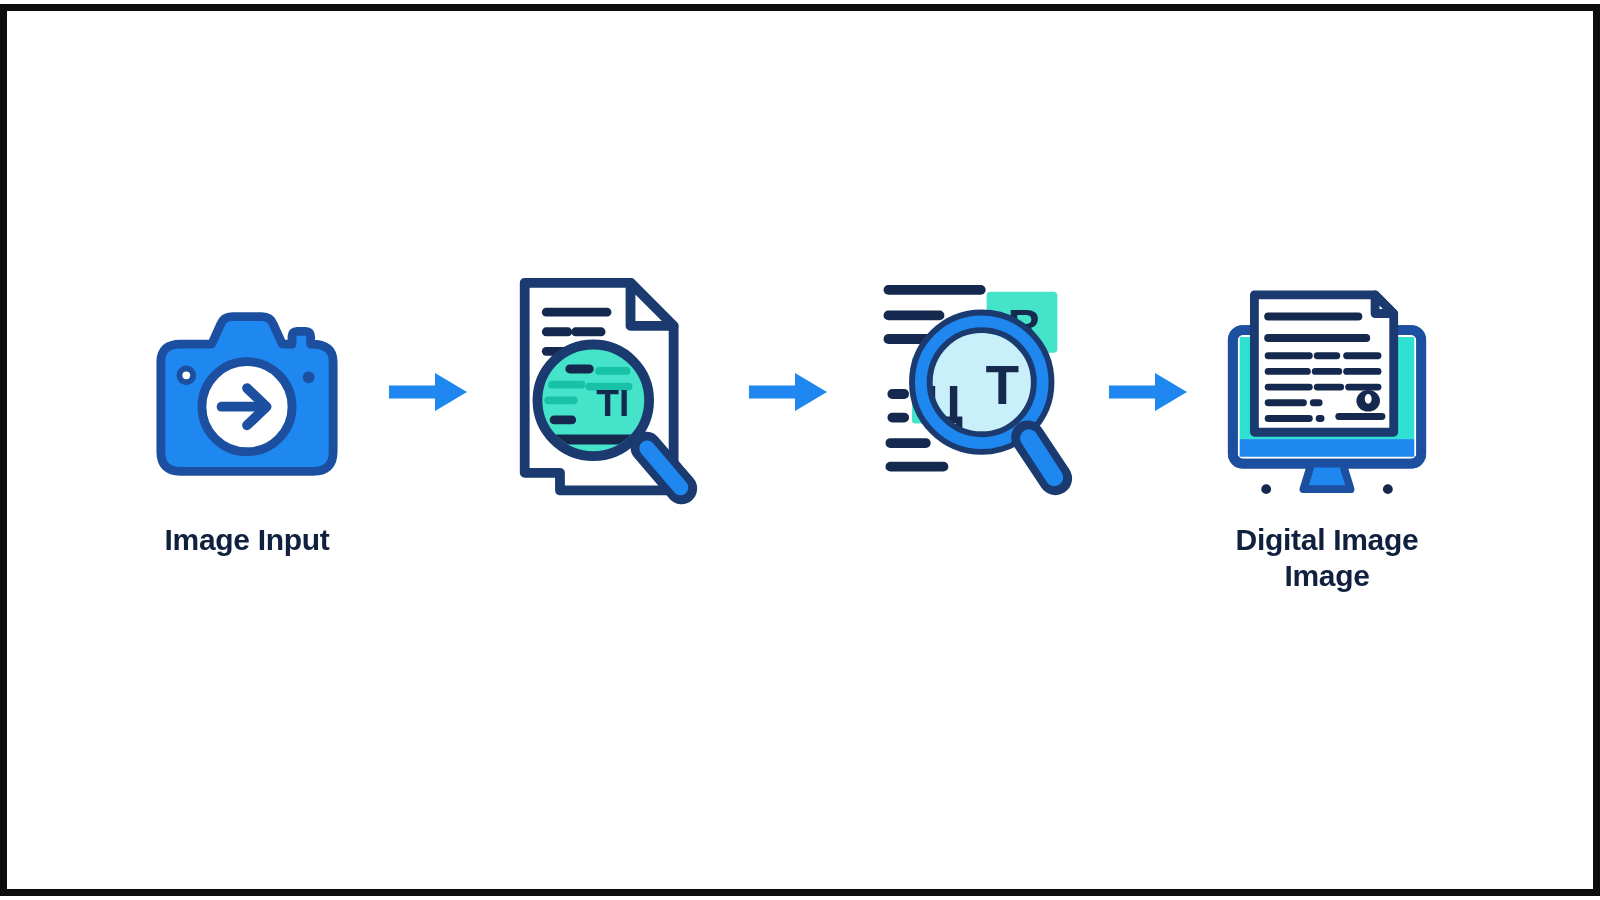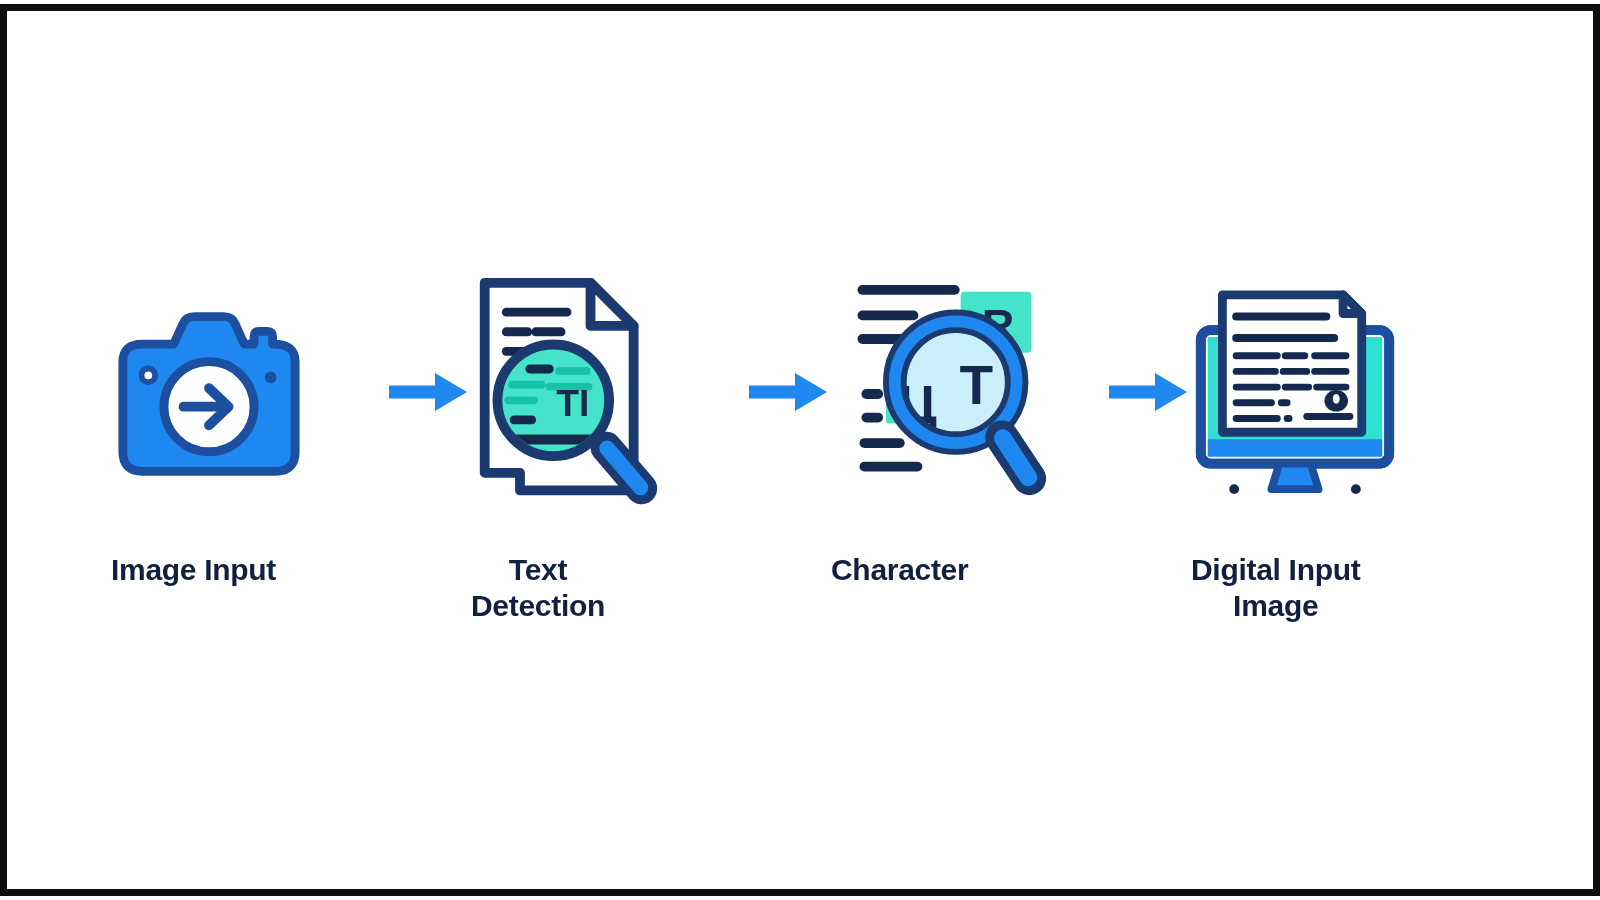--- a/index.html
+++ b/index.html
@@ -14,24 +14,24 @@
     --label-color:#10203E;
     --frame-color:#0d0d0d;
     --page-bg:#ffffff;
   }
   *{box-sizing:border-box;margin:0;padding:0;}
   html,body{width:1600px;height:900px;background:var(--page-bg);overflow:hidden;
     font-family:"Liberation Sans",sans-serif;}
   .frame{position:absolute;left:0;top:4px;width:1600px;height:892px;
     border:7px solid var(--frame-color);background:var(--page-bg);}
   .row{position:absolute;left:104px;top:251px;display:flex;align-items:flex-start;}
-  .stage{width:272px;display:flex;flex-direction:column;align-items:flex-start;}
+  .stage{width:272px;display:flex;flex-direction:column;align-items:center;}
   .icon-area{height:260px;display:flex;align-items:center;justify-content:center;}
   .arrow-box{width:88px;height:260px;display:flex;align-items:center;justify-content:center;}
-  .label{margin-top:30px;text-align:center;font-size:30px;font-weight:800;
+  .label{text-align:center;font-size:30px;font-weight:800;
     line-height:36px;color:var(--label-color);letter-spacing:-0.3px;}
   
   .f-blue{fill:var(--blue);}
   .f-white{fill:#ffffff;}
   .f-teal{fill:var(--teal);}
   .f-lens{fill:var(--lens-blue);}
   .f-screen{fill:var(--teal-screen);}
   .f-out{fill:var(--blue-outline);}
   .f-txt{fill:var(--text-line-navy);}
   .s-out{stroke:var(--blue-outline);}
@@ -96,24 +96,20 @@
               <line class="s-txt" stroke-width="9" x1="44" y1="152" x2="62" y2="152"></line>
               <line class="s-txt" stroke-width="10" x1="46" y1="172" x2="126" y2="172"></line>
               <line class="s-teald" stroke-width="8" x1="56" y1="190" x2="84" y2="190"></line>
             </g>
             <text class="glyph" font-size="38" text-anchor="middle" x="104" y="148">TI</text>
             <line class="s-doc" stroke-width="32" x1="138" y1="180" x2="174" y2="222"></line>
             <line class="s-blue" stroke-width="16" stroke-linecap="round" x1="139" y1="181" x2="173" y2="221"></line>
           </g>
         </svg>
       </div>
-      <div class="label">
-        <div>Text</div>
-        <div>Detection</div>
-      </div>
     </div>
 
     <div class="arrow-box">
       <svg width="84" height="48" viewBox="0 0 84 48">
         <line class="s-blue" stroke-width="13" x1="4" y1="24" x2="54" y2="24"></line>
         <path class="f-blue" d="M50 5 L82 24 L50 43 Z"></path>
       </svg>
     </div>
 
     <div class="stage">
@@ -134,21 +130,20 @@
             <text class="glyph" font-size="54" text-anchor="middle" x="88" y="148">Ц</text>
             <text class="glyph" font-size="56" text-anchor="middle" x="148" y="128">T</text>
             <circle fill="none" class="s-doc" stroke-width="24" cx="127" cy="106" r="62"></circle>
             <circle fill="none" class="s-blue" stroke-width="12" cx="127" cy="106" r="62"></circle>
             <line class="s-doc" stroke-width="34" x1="174" y1="162" x2="202" y2="204"></line>
             <line class="s-blue" stroke-width="18" x1="175" y1="163" x2="201" y2="203"></line>
           </g>
         </svg>
       </div>
       <div class="label">
-        <div>Character</div>
       </div>
     </div>
 
     <div class="arrow-box">
       <svg width="84" height="48" viewBox="0 0 84 48">
         <line class="s-blue" stroke-width="13" x1="4" y1="24" x2="54" y2="24"></line>
         <path class="f-blue" d="M50 5 L82 24 L50 43 Z"></path>
       </svg>
     </div>
 
@@ -180,19 +175,19 @@
             <line class="s-txt" stroke-width="7" x1="46" y1="136" x2="88" y2="136"></line>
             <line class="s-txt" stroke-width="7" x1="98" y1="136" x2="100" y2="136"></line>
             <line class="s-txt" stroke-width="7" x1="118" y1="134" x2="162" y2="134"></line>
             <path class="f-blue s-out" stroke-width="8" d="M90 182 L82 208 H130 L122 182 Z"></path>
             <circle class="f-txt" cx="44" cy="208" r="5"></circle>
             <circle class="f-txt" cx="168" cy="208" r="5"></circle>
           </g>
         </svg>
       </div>
       <div class="label">
-        <div>Digital Input</div>
+        <div>Digital Image</div>
         <div>Image</div>
       </div>
     </div>
 
   </div>
 </div>
 
 </body></html>

